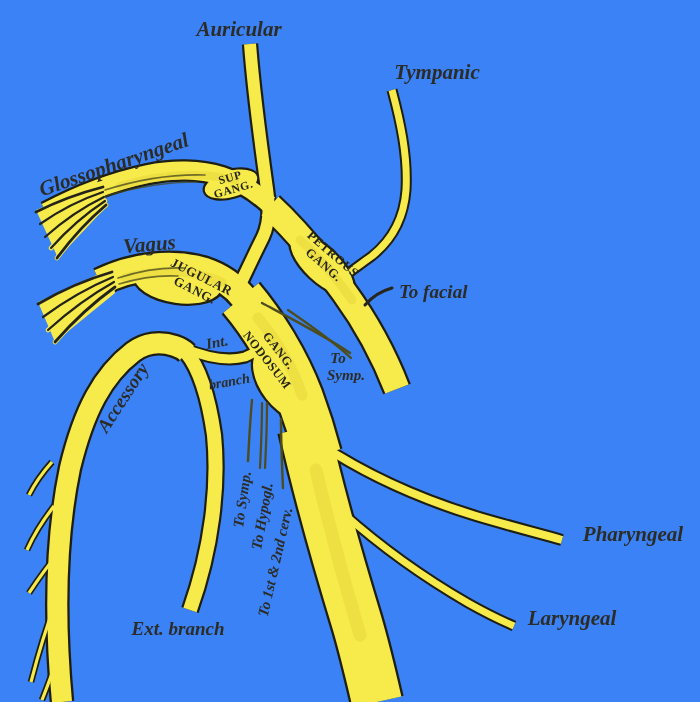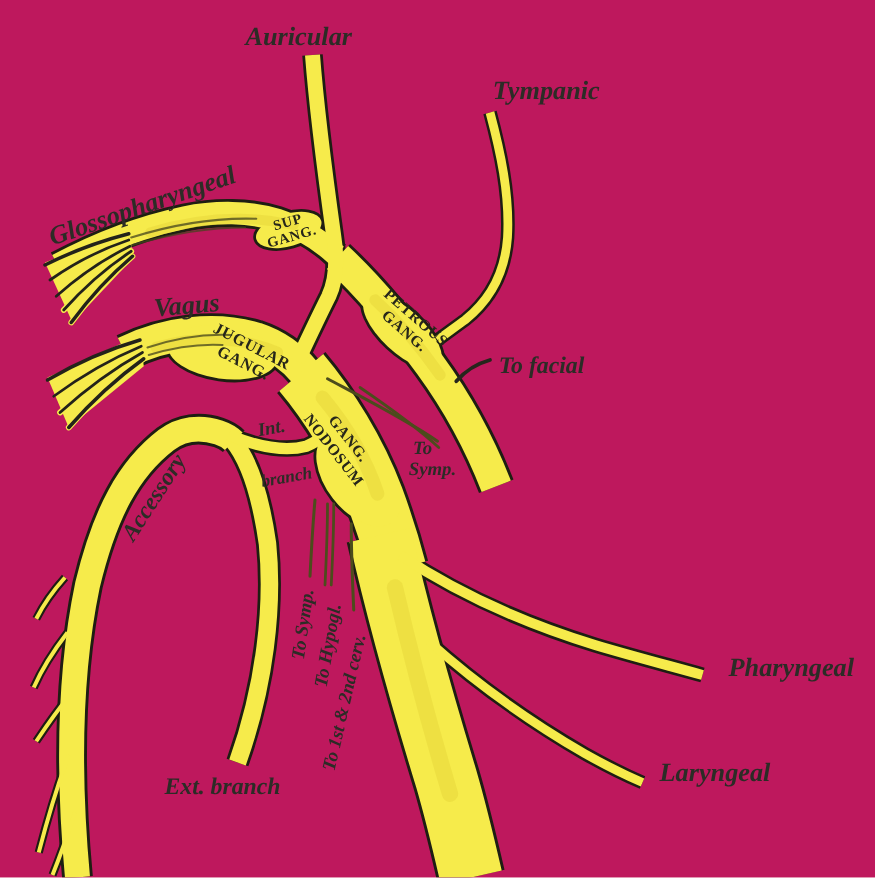--- a/index.html
+++ b/index.html
@@ -1,16 +1,16 @@
 <!DOCTYPE html>
 <html><head>
 <meta charset="utf-8">
 <style>
   html,body { margin:0; padding:0; background:#fcfbf7; }
-  .stage { position:relative; width:700px; height:702px; background:#be185d; overflow:hidden; }
+  .stage { position:relative; width:700px; height:702px; background:#3b82f6; overflow:hidden; }
   svg { display:block; }
 
   
   .nb { fill:none; stroke:#1e1e12; stroke-linejoin:round; stroke-linecap:butt; }
   .ny { fill:none; stroke:#f6eb4b; stroke-linejoin:round; stroke-linecap:butt; }
   .eb { fill:none; stroke:#1e1e12; stroke-width:4.4; }
   .ef { fill:#f6eb4b; stroke:none; }
   .wedge { fill:#f6eb4b; stroke:none; }
   .fanline { fill:none; stroke:#23231a; stroke-width:2.2; stroke-linecap:round; }
   .fanline.thick { stroke-width:2.8; }

